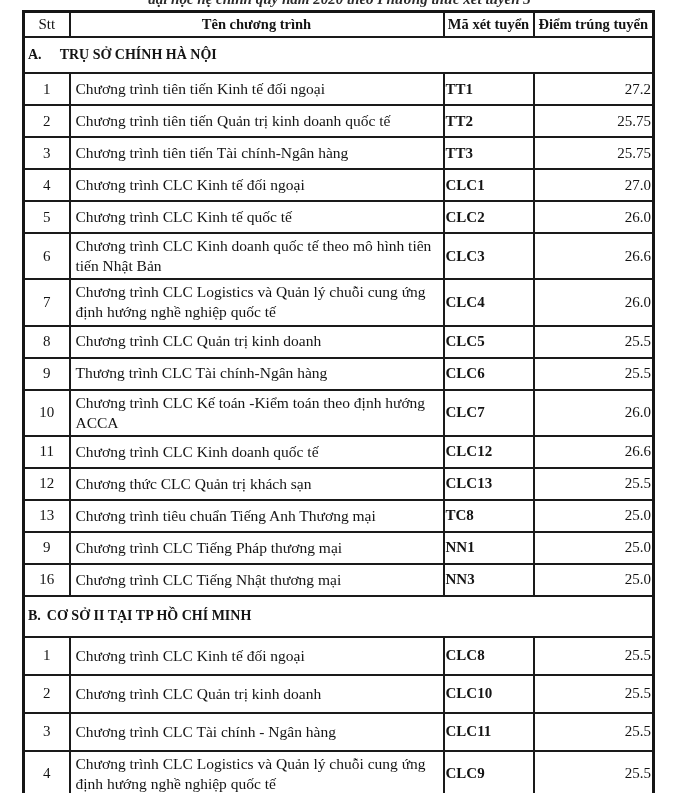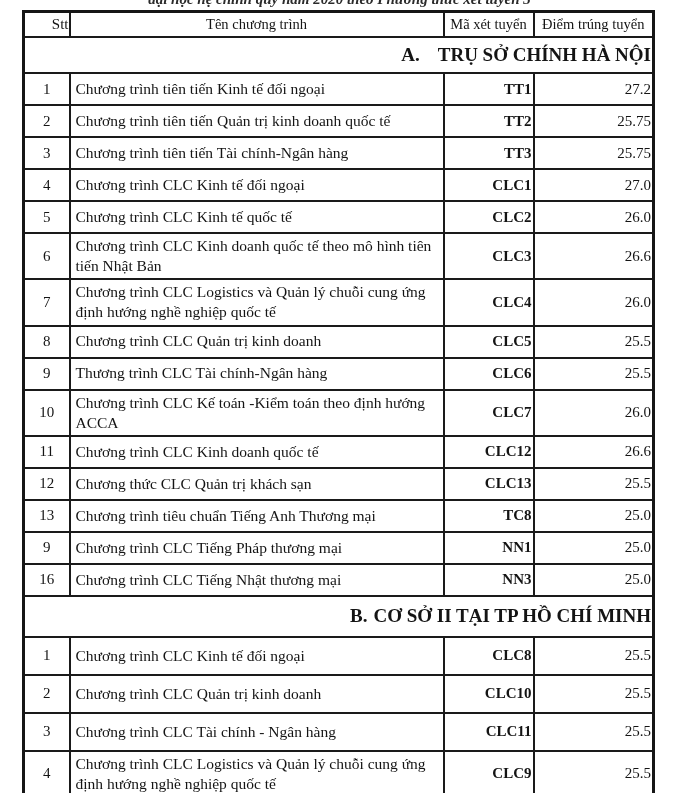--- a/index.html
+++ b/index.html
@@ -34,55 +34,54 @@
     width: 630px;
     margin-left: 22px;
     border: 3px solid #161616;
   }
   .admissions th, .admissions td {
     border: 2px solid #1a1a1a;
     vertical-align: middle;
   }
   .admissions thead th {
     font-size: 14.5px;
-    font-weight: normal;
+    font-weight: bold;
     text-align: center;
     padding: 3px 0;
     white-space: nowrap;
     overflow: hidden;
   }
   .admissions thead th.stt-h {
     font-weight: normal;
     font-size: 15px;
-    text-align: right;
   }
   td.c-stt {
     text-align: center;
     font-size: 15px;
     height: 28px;
   }
   td.c-name {
     text-align: left;
     font-size: 15.5px;
     line-height: 1.3;
     padding: 2px 4px 2px 5px;
   }
   td.c-code {
-    text-align: right;
+    text-align: left;
     font-weight: bold;
     font-size: 15px;
   }
   td.c-score {
     text-align: right;
     font-size: 15px;
   }
   tr.section-row td {
-    text-align: right;
-    font-weight: bold;
-    font-size: 19px;
+    text-align: left;
+    font-weight: bold;
+    font-size: 14px;
     height: 32px;
     padding-left: 3px;
   }
   tr.section-row.sec-a .section-prefix { margin-right: 18px; }
   tr.section-row.sec-b .section-prefix { margin-right: 6px; }
   tr.section-row.sec-b td { height: 37px; }
   tr.data-row.tall td.c-stt { height: 34px; }
 </style>
 </head>
 <body>

